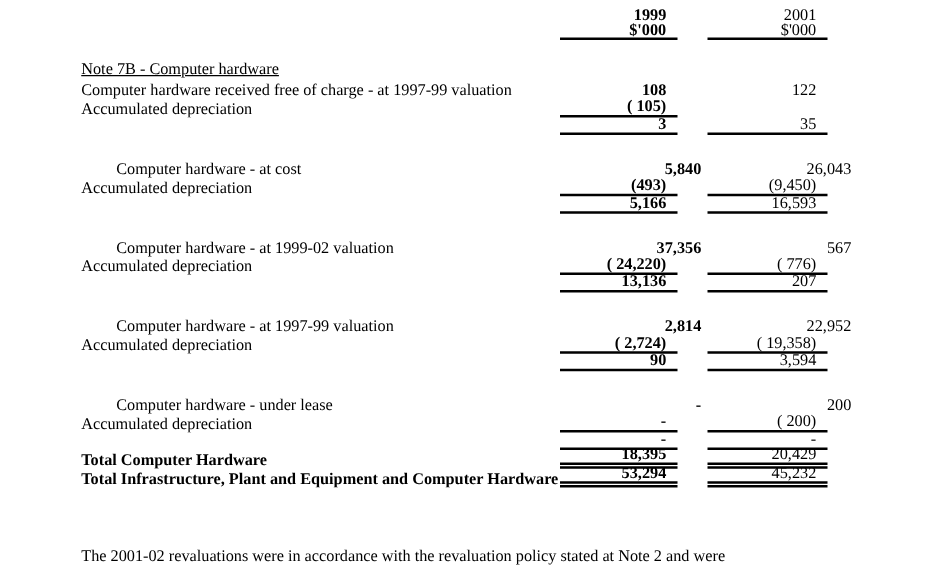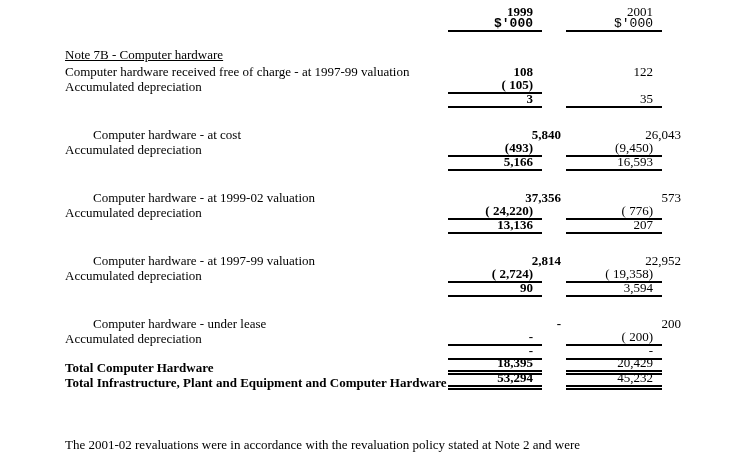--- a/index.html
+++ b/index.html
@@ -45,21 +45,21 @@
     padding-right: 9px;
     font-weight: bold;
   }
   .v2 {
     width: 96px;
     margin-left: 24px;
     padding-right: 9px;
   }
   
   .hdr1 { height: 15px; line-height: 15px; }
-  .hdr2 { height: 13px; line-height: 13px; font-family: Liberation Mono, monospace; }
+  .hdr2 { height: 13px; line-height: 13px; }
   .u { border-bottom: 2px solid #000; }
   
   .r-heading, .r-item { height: 17px; line-height: 17px; }
   .r-heading { margin-top: 14px; }
   .r-heading .lbl { text-decoration: underline; }
   .r-underlined, .r-subtotal { height: 14px; line-height: 14px; }
   .r-underlined .val, .r-subtotal .val { border-bottom: 2px solid #000; }
   .r-total { height: 15px; line-height: 14px; }
   .r-total .lbl { font-weight: bold; }
   .r-total .val { border-bottom: 5px double #000; }
@@ -124,21 +124,21 @@
           <div class="val v2">(9,450)</div>
         </div>
         <div class="row r-subtotal">
           <div class="lbl"></div>
           <div class="val v1">5,166</div>
           <div class="val v2">16,593</div>
         </div>
         <div class="row r-item gap">
           <div class="lbl">Computer hardware - at 1999-02 valuation</div>
           <div class="val v1">37,356</div>
-          <div class="val v2">573</div>
+          <div class="val v2">567</div>
         </div>
         <div class="row r-underlined">
           <div class="lbl">Accumulated depreciation</div>
           <div class="val v1">( 24,220)</div>
           <div class="val v2">( 776)</div>
         </div>
         <div class="row r-subtotal">
           <div class="lbl"></div>
           <div class="val v1">13,136</div>
           <div class="val v2">207</div>

